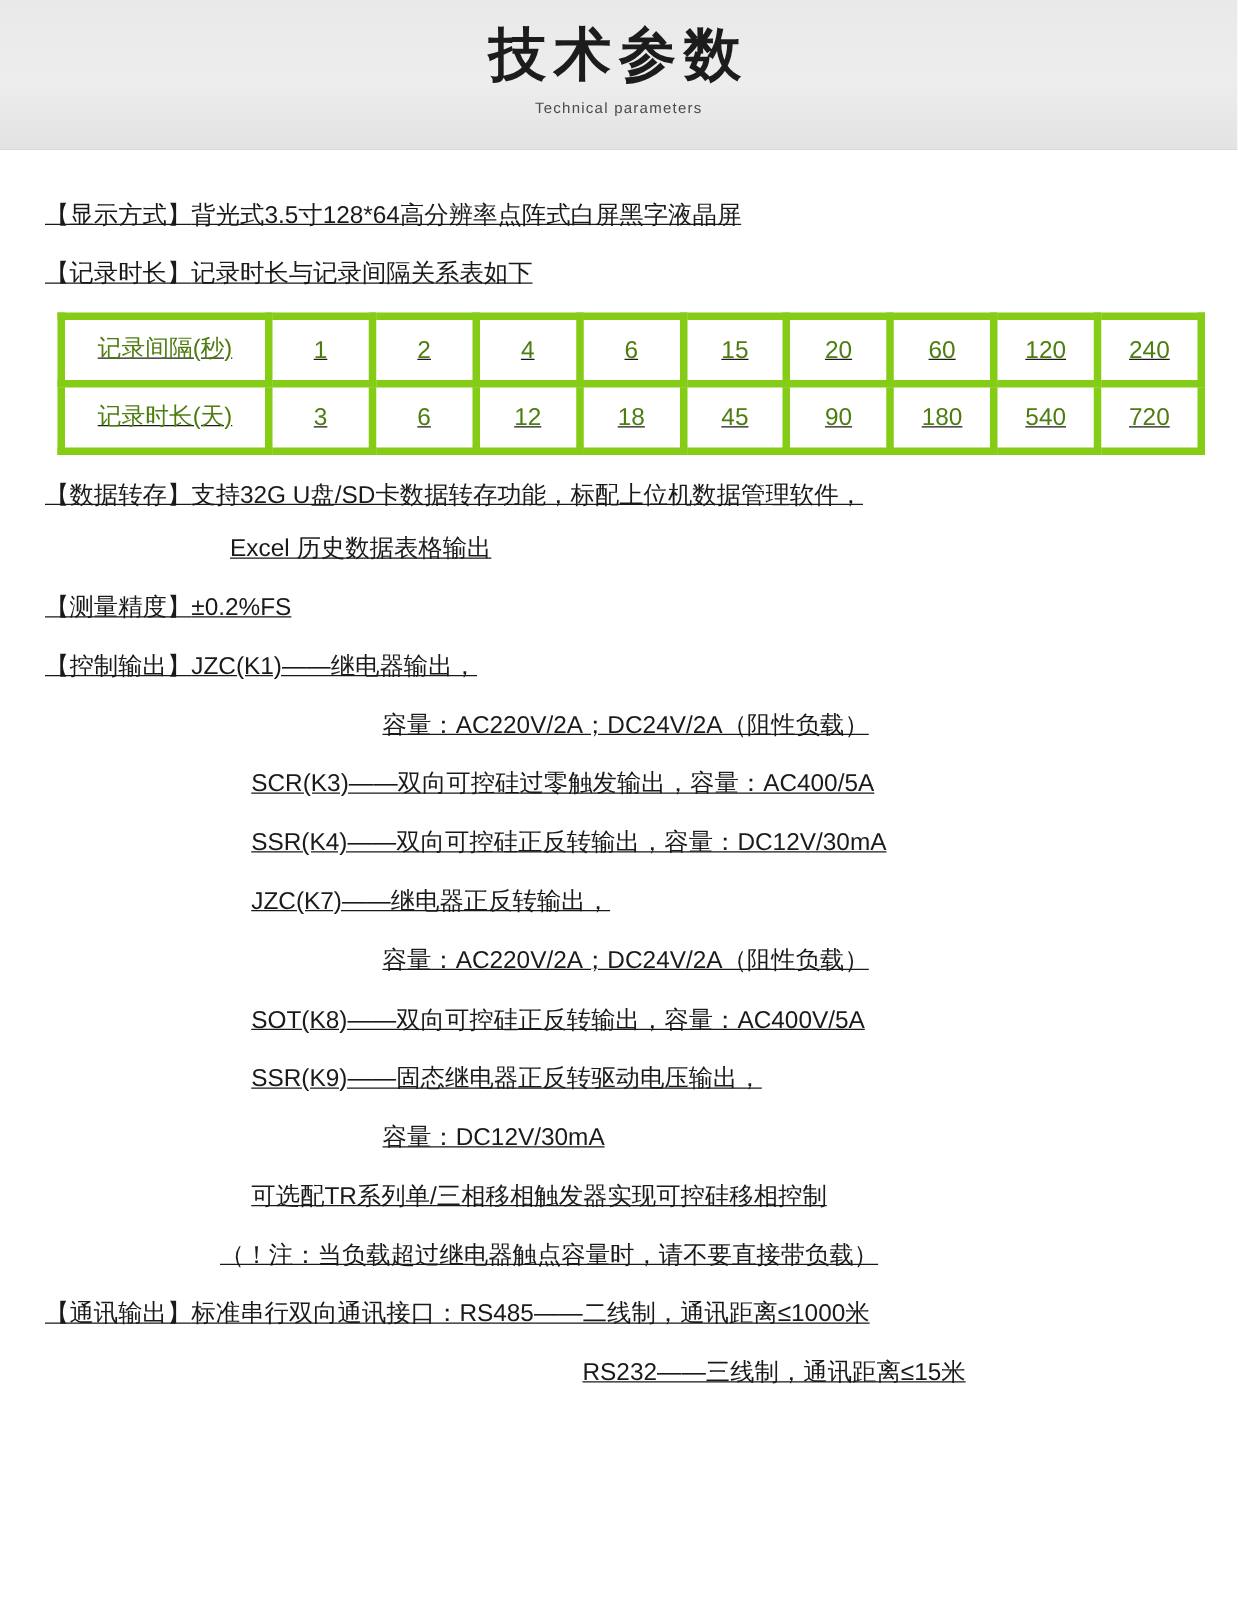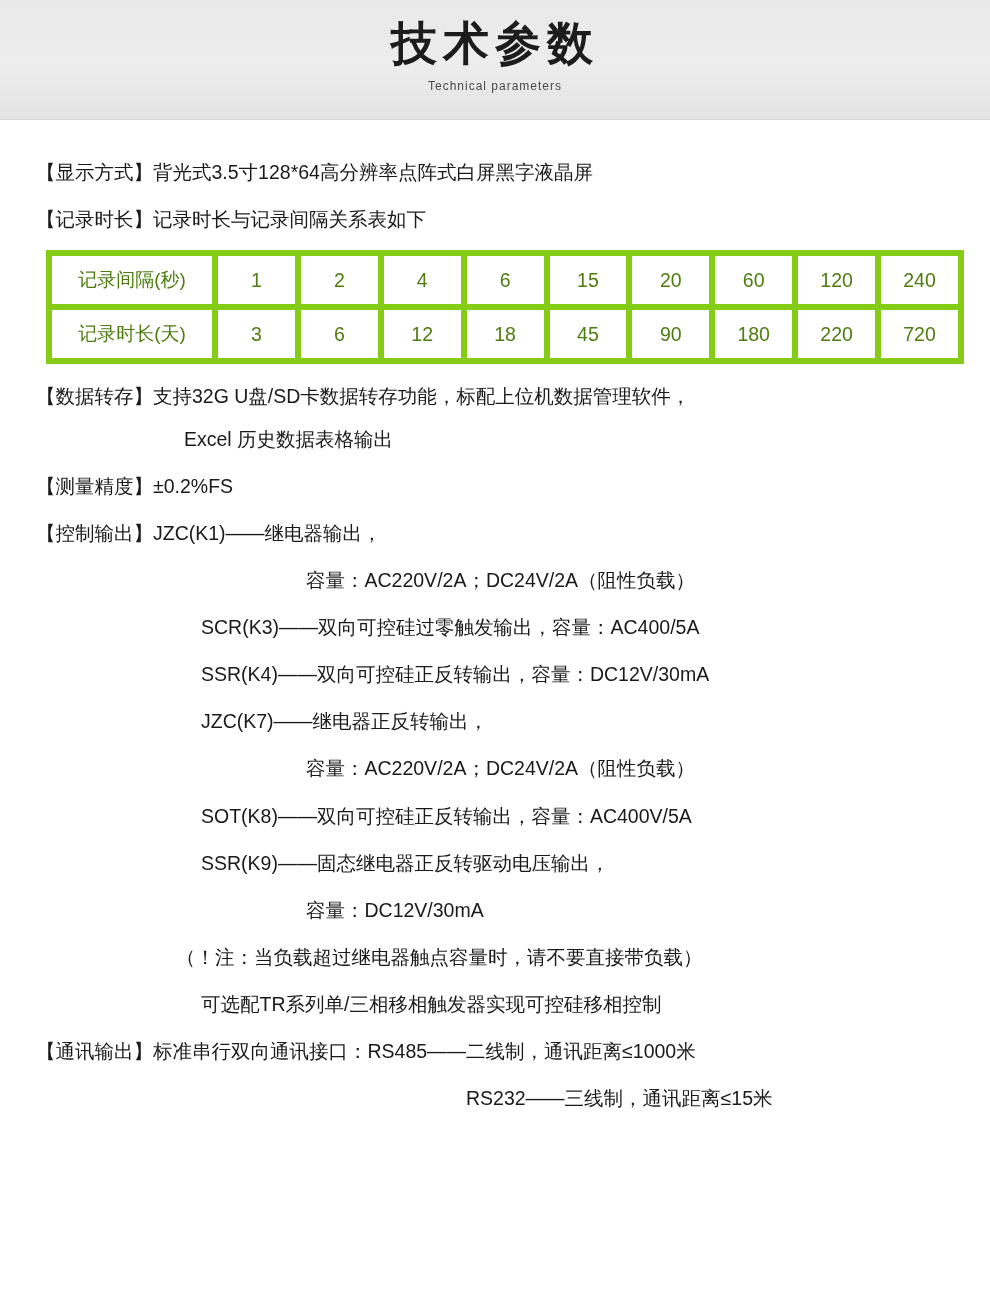--- a/index.html
+++ b/index.html
@@ -42,20 +42,21 @@
     color: #4a4a4a;
     letter-spacing: 1px;
     line-height: 24px;
     margin-top: 2px;
   }
   
   .content {
     padding: 34px 21px 0 36px;
     font-size: 19.5px;
     line-height: 1.9;
+    text-decoration: underline;
   }
   .row {
     margin-bottom: 10px;
     white-space: nowrap;
   }
   .row.tight {
     margin-bottom: 6px;
   }
   .label {
     display: inline;
@@ -123,21 +124,21 @@
         </tr>
         <tr>
           <td class="head nowrap">记录时长(天)</td>
           <td>3</td>
           <td>6</td>
           <td>12</td>
           <td>18</td>
           <td>45</td>
           <td>90</td>
           <td>180</td>
-          <td>220</td>
+          <td>540</td>
           <td>720</td>
         </tr>
       </tbody>
     </table>
 
     <div class="row tight">
       <span class="label">【数据转存】</span><span>支持32G U盘/SD卡数据转存功能，标配上位机数据管理软件，</span>
     </div>
     <div class="row indent-4">
       <span>Excel 历史数据表格输出</span>
@@ -167,25 +168,25 @@
     </div>
     <div class="row indent-2">
       <span>SOT(K8)——双向可控硅正反转输出，容量：AC400V/5A</span>
     </div>
     <div class="row indent-2">
       <span>SSR(K9)——固态继电器正反转驱动电压输出，</span>
     </div>
     <div class="row indent-3">
       <span>容量：DC12V/30mA</span>
     </div>
+    <div class="row indent-2">
+      <span>可选配TR系列单/三相移相触发器实现可控硅移相控制</span>
+    </div>
     <div class="row indent-1">
       <span>（！注：当负载超过继电器触点容量时，请不要直接带负载）</span>
-    </div>
-    <div class="row indent-2">
-      <span>可选配TR系列单/三相移相触发器实现可控硅移相控制</span>
     </div>
 
     <div class="row">
       <span class="label">【通讯输出】</span><span>标准串行双向通讯接口：RS485——二线制，通讯距离≤1000米</span>
     </div>
     <div class="row indent-5">
       <span>RS232——三线制，通讯距离≤15米</span>
     </div>
 
   </div>

